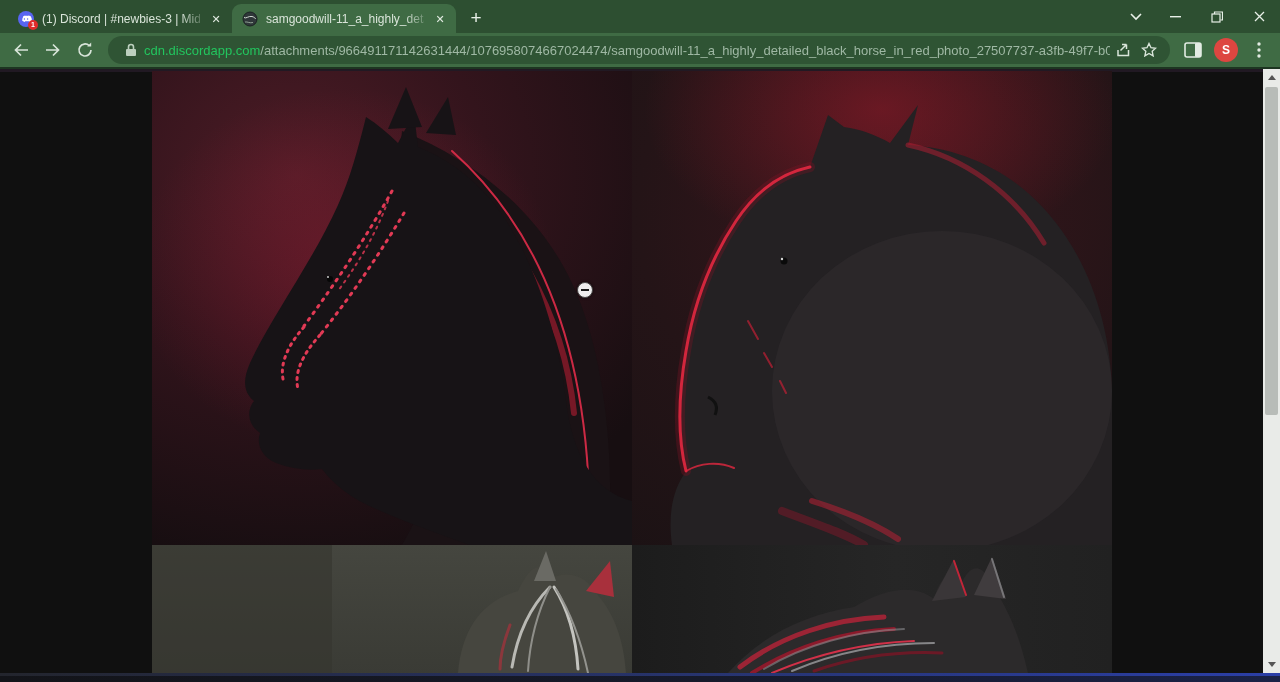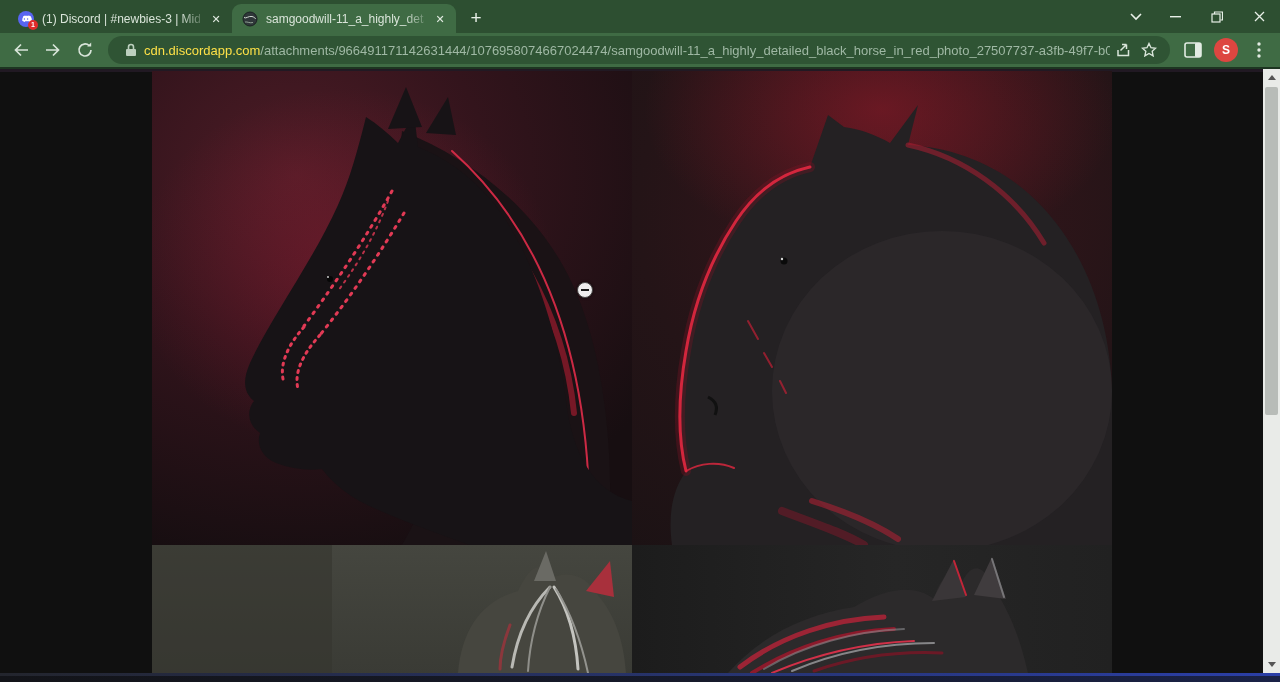--- a/index.html
+++ b/index.html
@@ -40,21 +40,21 @@
   .toolbar { height:36px; background:#3f6b44; display:flex; align-items:center;
              padding:0 6px; gap:2px; flex:0 0 auto;
              border-bottom:2px solid #1d3521; }
   .nav-btn { width:30px; height:30px; border-radius:15px; display:flex;
              align-items:center; justify-content:center; flex:0 0 auto; }
   .omnibox { flex:1; height:28px; background:#2f5434; border-radius:14px;
              margin:0 6px; display:flex; align-items:center; padding:0 8px 0 10px;
              overflow:hidden; }
   .url-text { flex:1; font-size:13px; white-space:nowrap; overflow:hidden;
               color:#9fb8a4; }
-  .url-text .domain { color:#fde047; }
+  .url-text .domain { color:#22c55e; }
   .omni-icon { width:26px; height:26px; display:flex; align-items:center;
                justify-content:center; flex:0 0 auto; }
   .avatar { width:24px; height:24px; border-radius:12px; background:#dd4640;
             color:#fff; font-size:12px; font-weight:bold; display:flex;
             align-items:center; justify-content:center; margin:0 4px; }
 
   
   .content { position:relative; height:604px; background:#101010; overflow:hidden;
              flex:0 0 auto; }
   .content-topline { position:absolute; left:0; top:0; width:100%; height:3px;

